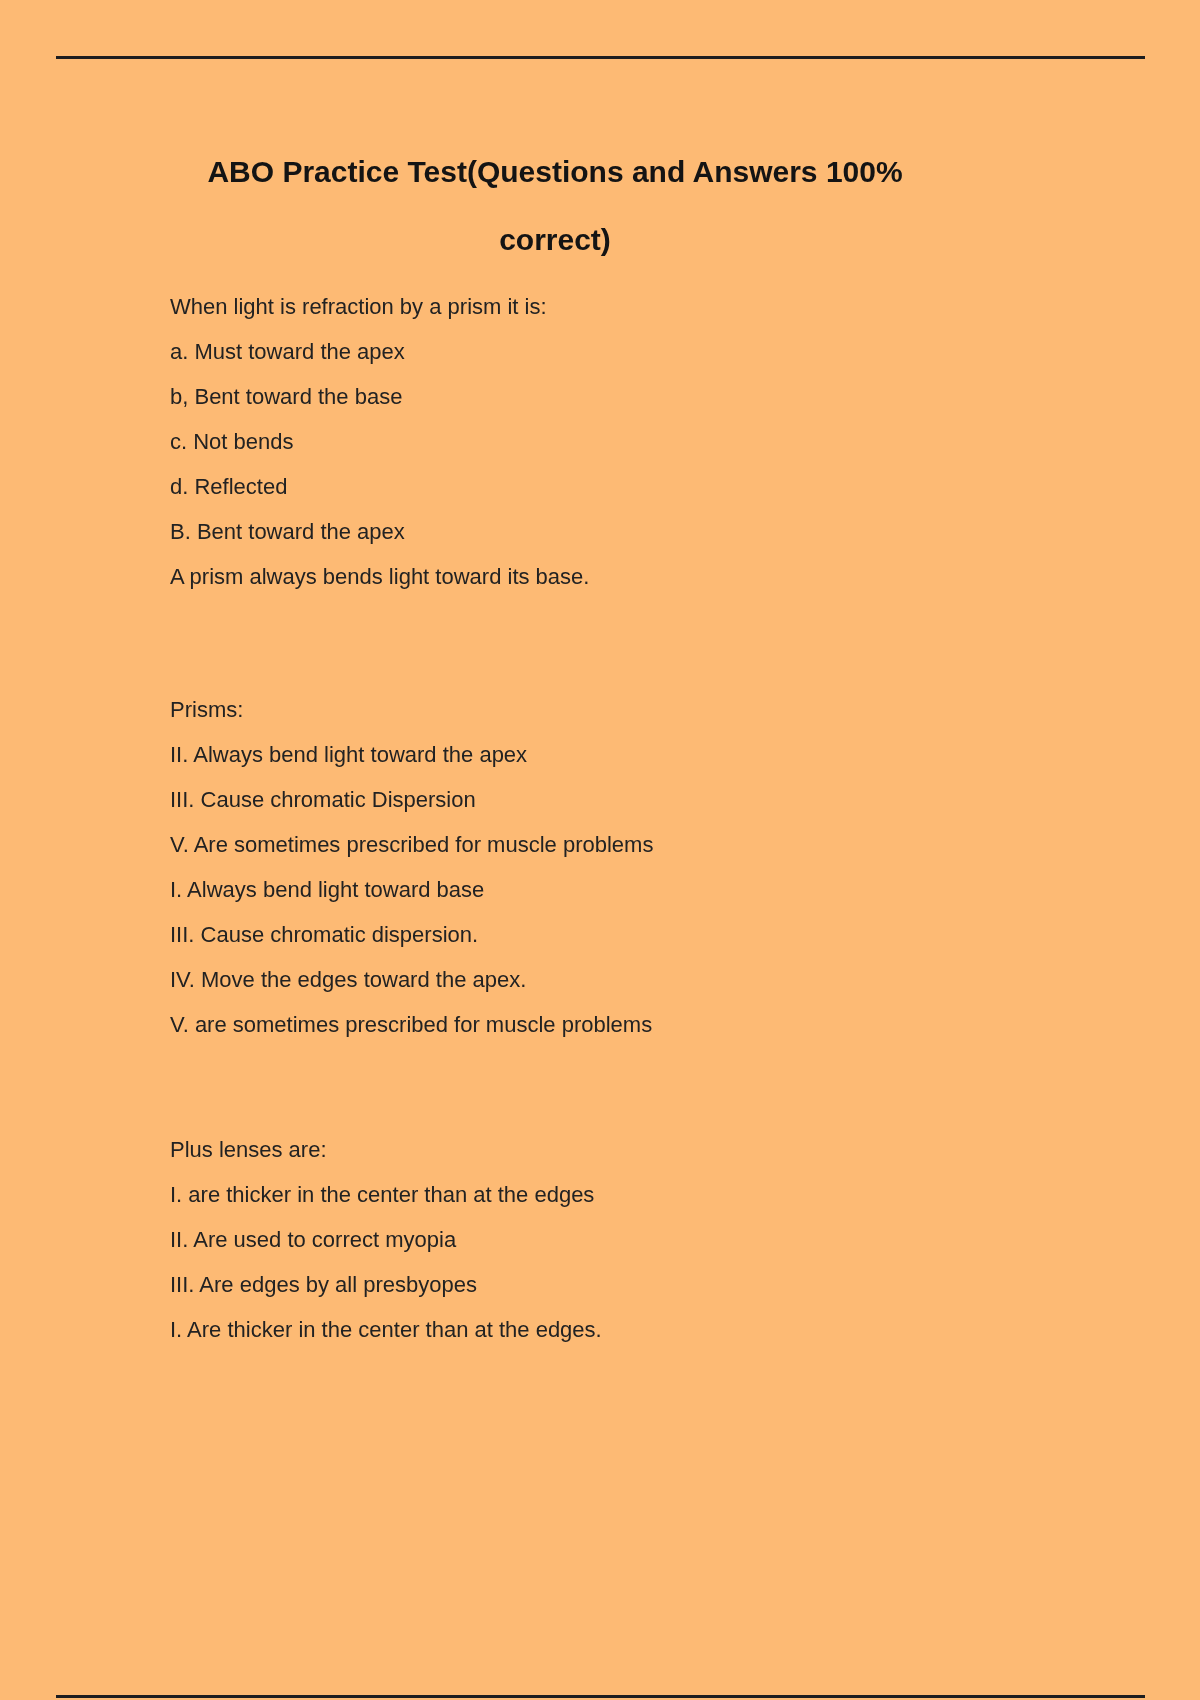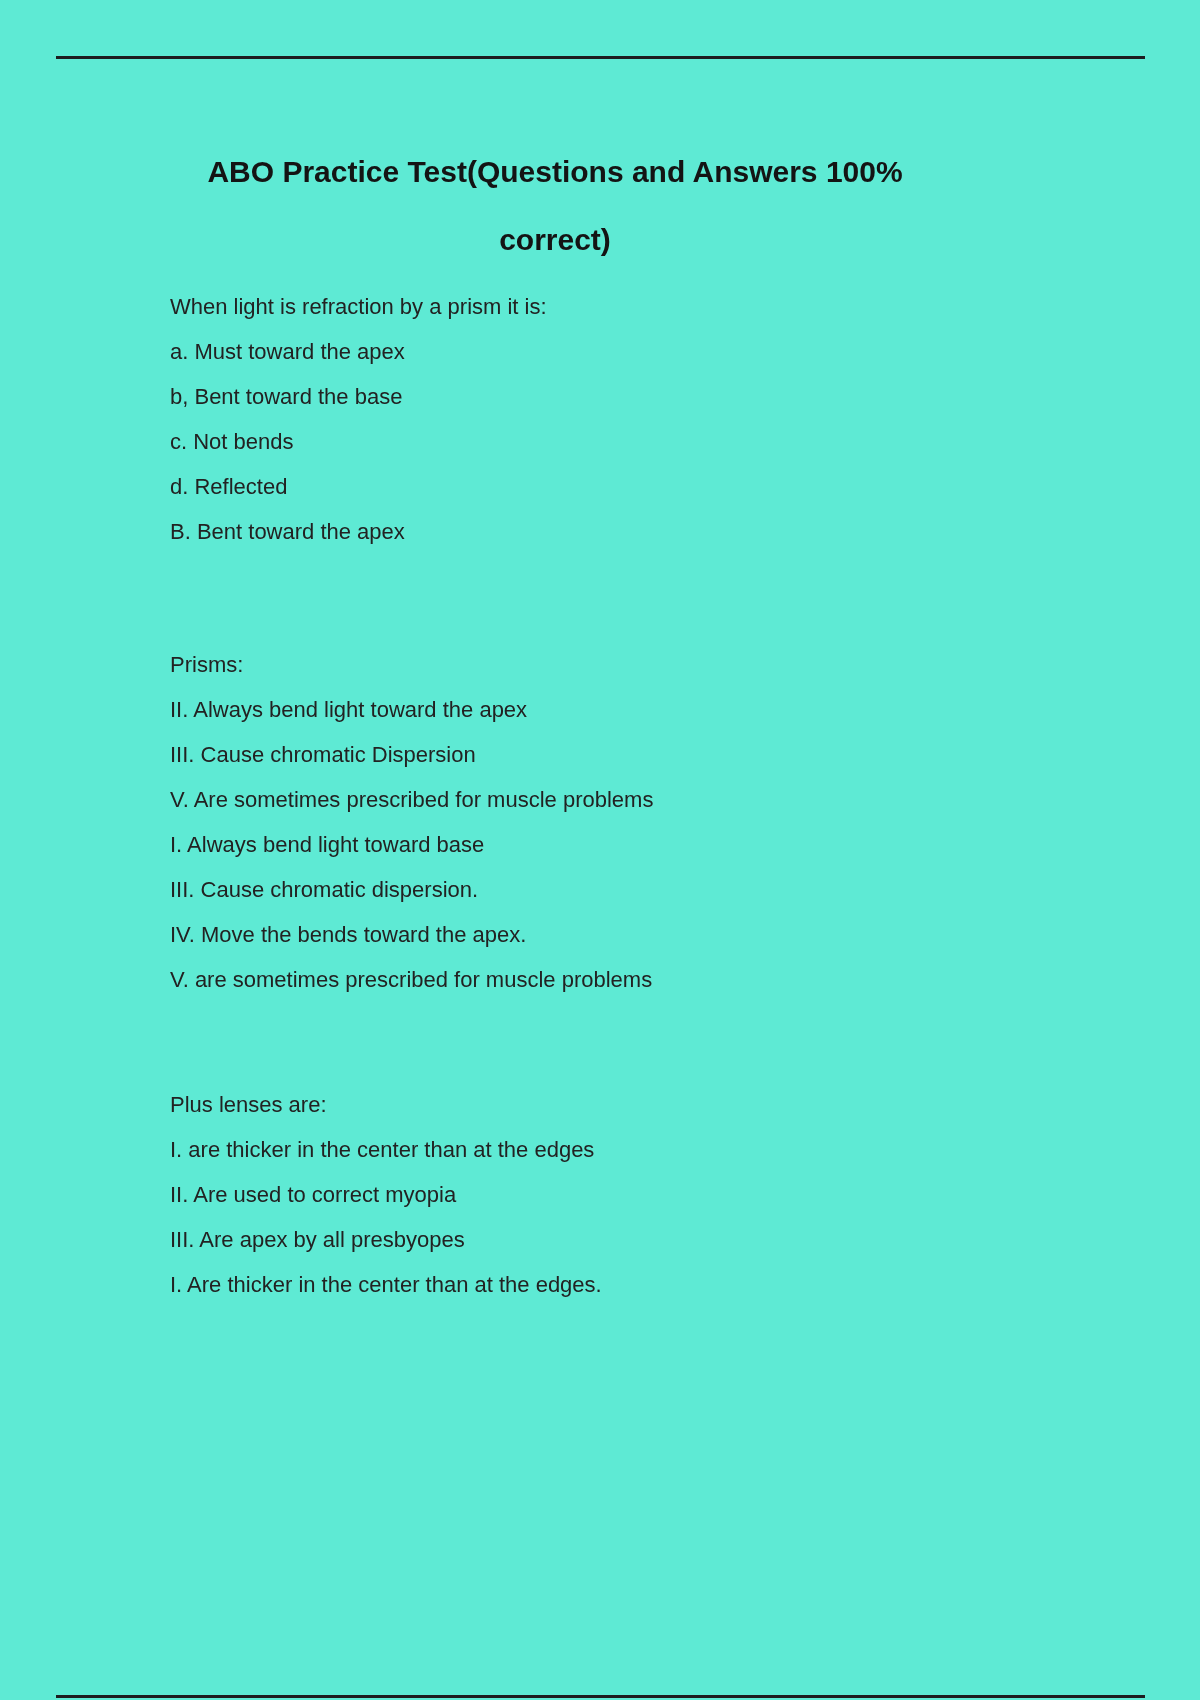--- a/index.html
+++ b/index.html
@@ -4,21 +4,21 @@
 <style>
   * { margin: 0; padding: 0; box-sizing: border-box; }
   html, body { background: #ffffff; }
   body {
     width: 1200px;
     height: 1700px;
     position: relative;
     overflow: hidden;
     font-family: "Liberation Sans", sans-serif;
   }
-  .page { position: absolute; inset: 0; background: #5eead4; }
+  .page { position: absolute; inset: 0; background: #fdba74; }
   .rule {
     position: absolute;
     left: 56px;
     width: 1089px;
     height: 3px;
     background: #1d1d1f;
   }
   .rule-top { top: 56px; }
   .rule-bottom { top: 1695px; }
   .content {
@@ -62,42 +62,43 @@
 
     <div class="doc-body">
 
       <div class="doc-section">
         <p>When light is refraction by a prism it is:</p>
         <p>a. Must toward the apex</p>
         <p>b, Bent toward the base</p>
         <p>c. Not bends</p>
         <p>d. Reflected</p>
         <p>B. Bent toward the apex</p>
+        <p>A prism always bends light toward its base.</p>
       </div>
 
       <div class="spacer-a"></div>
 
       <div class="doc-section">
         <p>Prisms:</p>
         <p>II. Always bend light toward the apex</p>
         <p>III. Cause chromatic Dispersion</p>
         <p>V. Are sometimes prescribed for muscle problems</p>
         <p>I. Always bend light toward base</p>
         <p>III. Cause chromatic dispersion.</p>
-        <p>IV. Move the bends toward the apex.</p>
+        <p>IV. Move the edges toward the apex.</p>
         <p>V. are sometimes prescribed for muscle problems</p>
       </div>
 
       <div class="spacer-b"></div>
 
       <div class="doc-section">
         <p>Plus lenses are:</p>
         <p>I. are thicker in the center than at the edges</p>
         <p>II. Are used to correct myopia</p>
-        <p>III. Are apex by all presbyopes</p>
+        <p>III. Are edges by all presbyopes</p>
         <p>I. Are thicker in the center than at the edges.</p>
       </div>
 
     </div>
   </div>
 
   <div class="rule rule-bottom"></div>
 
 </div>
 

